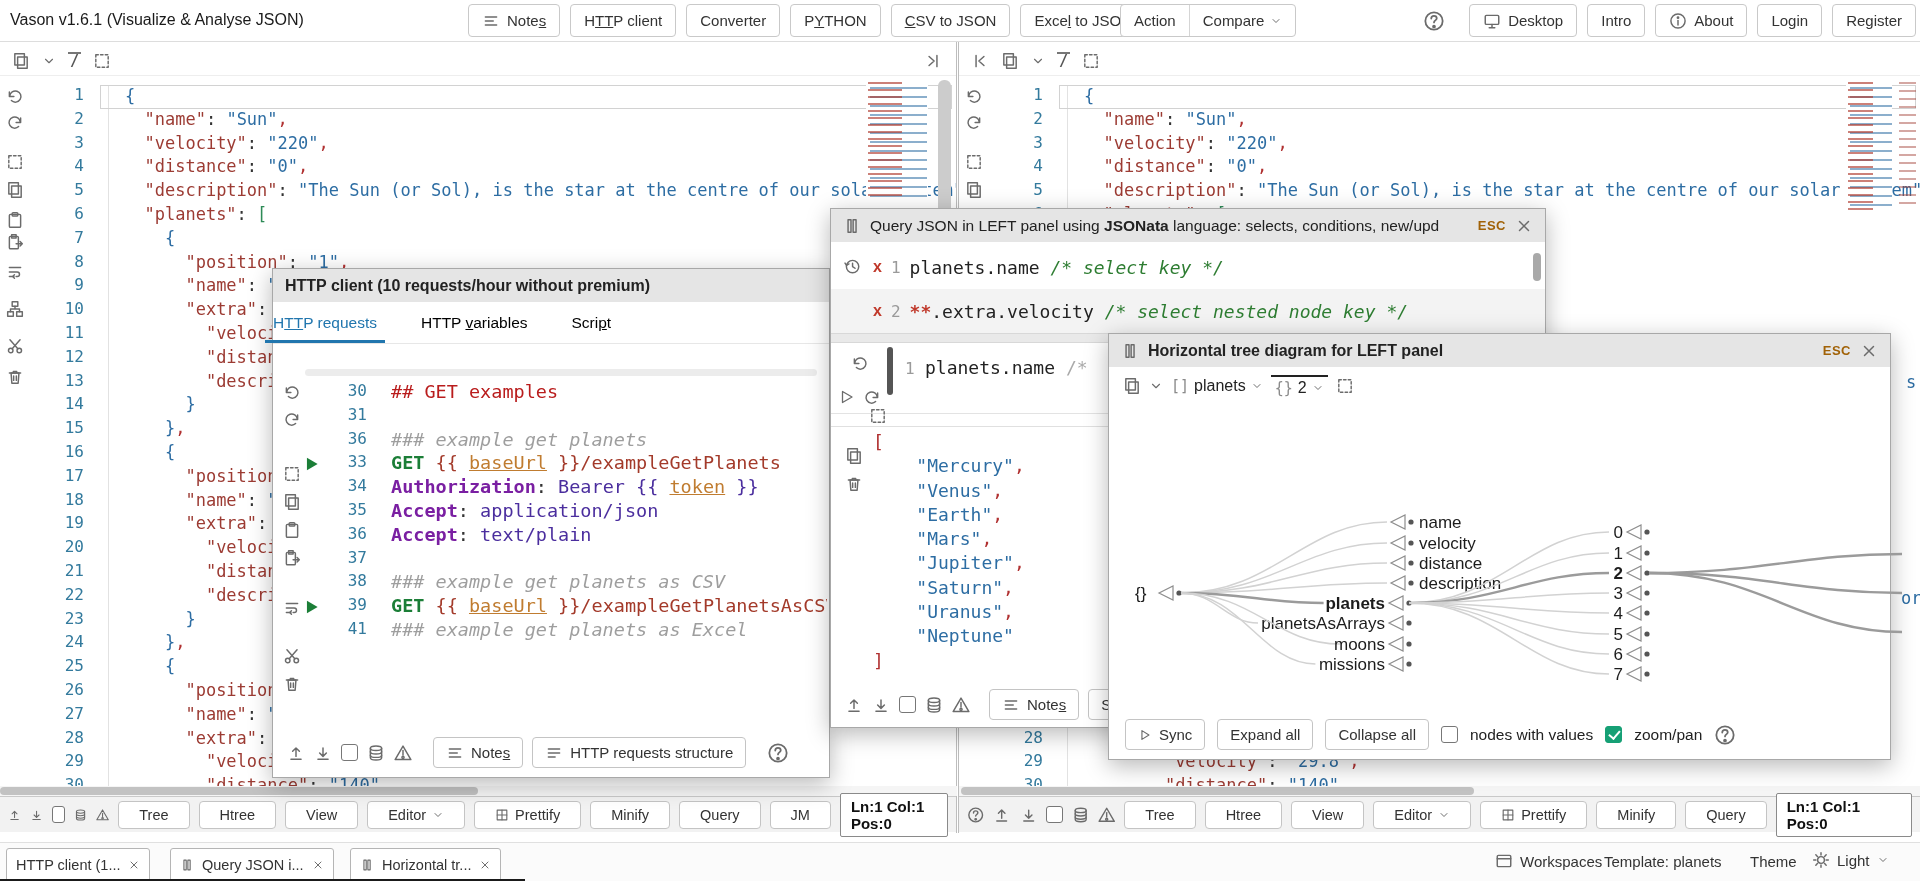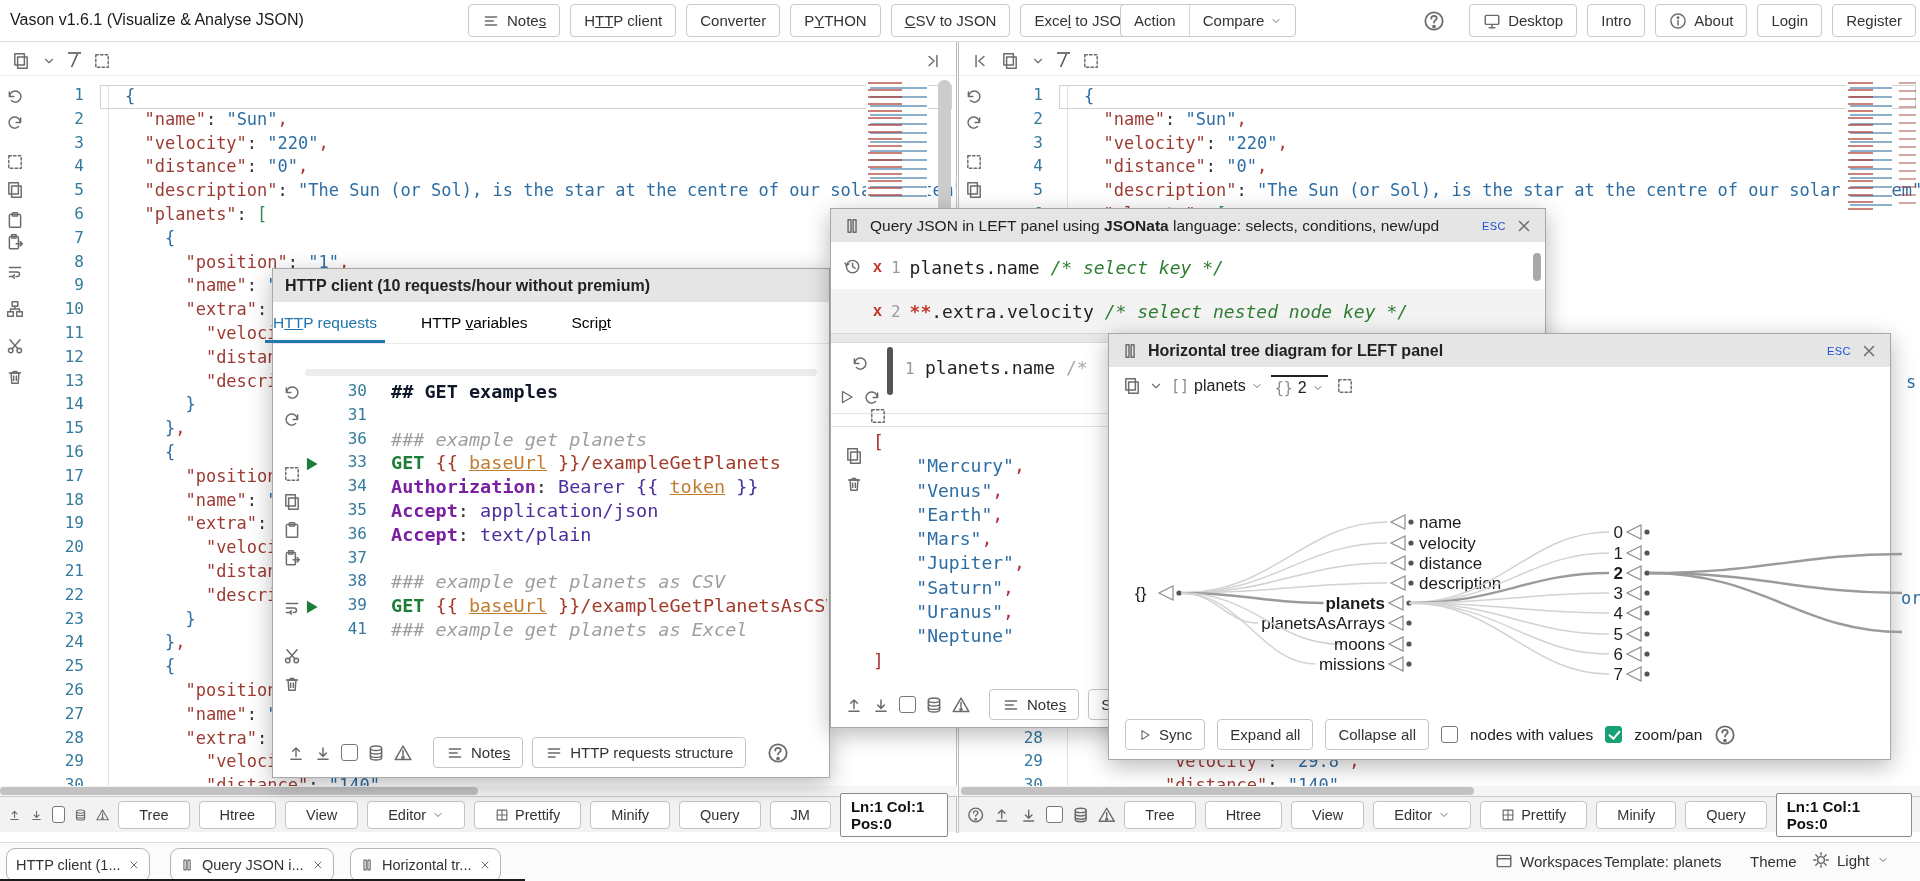--- a/index.html
+++ b/index.html
@@ -46,36 +46,36 @@
   .vthumb{background:#ccc;border-radius:6px}
   .hscroll{height:10px;background:#f5f5f5}
   .hthumb{height:8px;top:1px;background:#c2c2c2;border-radius:4px}
   .bbar{height:36px;background:#f2f2f2;border-top:1px solid #c9c9c9;display:flex;align-items:center;gap:9px;padding:0 8px;width:100%}
   .bbar .btn{height:28px;border:1px solid #c4c4c4;border-radius:4px;background:#fff;font-size:14.5px;color:#333;padding:0 20px;display:inline-flex;align-items:center;gap:6px;cursor:pointer;font-family:"Liberation Sans",sans-serif}
   .status{margin-left:auto;border:1px solid #8a8a8a;background:#fff;font:700 15px "Liberation Sans",sans-serif;color:#111;padding:4px 10px;border-radius:2px}
   .frag{font:17px "DejaVu Sans Mono",monospace;color:#2d6da3}
   
   .dialog{background:#fff;border:1px solid #a8a8a8;box-shadow:0 6px 22px rgba(0,0,0,.28)}
   .dtitle{height:33px;background:#e5e5e5;display:flex;align-items:center;padding:0 12px;gap:9px;font-size:16px;font-weight:600;color:#222}
-  .dtitle .esc{margin-left:auto;color:#1d4ed8;font-size:11px;font-weight:400;letter-spacing:.5px}
+  .dtitle .esc{margin-left:auto;color:#a16207;font-size:13px;font-weight:700;letter-spacing:.5px}
   .dbbar{display:flex;align-items:center;gap:9px;padding:0 14px}
   .dbtn{height:31px;border:1px solid #c4c4c4;border-radius:4px;background:#fff;font-size:15px;color:#333;padding:0 12px;display:inline-flex;align-items:center;gap:7px;cursor:pointer;font-family:"Liberation Sans",sans-serif}
   .cbx{width:17px;height:17px;border:1.6px solid #777;border-radius:3px;background:#fff;display:inline-block;position:relative}
   .cbx.on{background:#16a075;border-color:#16a075}
   .cbx.on::after{content:"";position:absolute;left:4.6px;top:.8px;width:4.6px;height:9px;border:solid #fff;border-width:0 2.2px 2.2px 0;transform:rotate(40deg)}
   
   #http-dialog{left:272px;top:268px;width:558px;height:510px;z-index:10}
   #http-dialog .tabs{height:42px;display:flex;align-items:center;gap:44px;border-bottom:1px solid #e7e7e7}
   #http-dialog .tab{font-size:15.5px;color:#000000;height:100%;display:flex;align-items:center;position:relative;cursor:pointer}
   #http-dialog .tab.on{color:#2176ae}
   #http-dialog .tab.on::after{content:"";position:absolute;left:-8px;right:-8px;bottom:0;height:3px;background:#2176ae}
   #http-dialog .crow .ln{flex:0 0 56px;padding-right:10px}
   #http-dialog .crow .code{font-size:18.5px;padding-left:14px}
   .runspot{flex:0 0 18px;display:flex;align-items:center;justify-content:center}
-  .hh{color:#0f172a;font-weight:700}.hc{color:#9e9e9e;font-style:italic}
+  .hh{color:#b91c1c;font-weight:400}.hc{color:#9e9e9e;font-style:italic}
   .hg{color:#1b7e37;font-weight:700}.hp{color:#a33a2a}
   .hn{color:#7a1fa2;font-weight:700}.hval{color:#4b2e9e}
   .hvar{color:#c07c30;text-decoration:underline}
   
   #query-dialog{left:830px;top:208px;width:716px;height:520px;z-index:20}
   .qrow{position:absolute;left:0;width:100%;height:44px;display:flex;align-items:center;gap:9px;padding-left:42px}
   .qx{color:#c0392b;font-weight:700;font-size:16px}
   .qnum{color:#9a9a9a;font:16px "DejaVu Sans Mono",monospace}
   .qcode,.qt{font:18px "DejaVu Sans Mono",monospace;color:#222;white-space:pre}
   .qc{color:#2e7d32;font-style:italic}.qs{color:#c0392b;font-weight:700}
@@ -83,21 +83,21 @@
   #q-results .crow{height:24.3px;line-height:24.3px}
   
   #htree-dialog{left:1108px;top:333px;width:783px;height:427px;z-index:30}
   #ht-toolbar{left:0;top:33px;height:37px;width:100%;display:flex;align-items:center;gap:8px;padding-left:14px;font-size:16px;color:#222}
   .typ{color:#8a8a8a;font:15px "DejaVu Sans Mono",monospace}
   .nodechip{display:flex;align-items:center;gap:5px;border-top:2px solid #222;padding:2px 4px 0}
   #ht-controls{left:0;top:385px;width:100%;display:flex;align-items:center;gap:12px;padding-left:16px;font-size:15.5px;color:#222}
   #tree-svg text{font-family:"Liberation Sans",sans-serif;font-size:17px;fill:#1c1c1c}
   
   #tabbar{left:0;top:842px;width:1920px;height:39px;background:#fbfbfb;border-top:1px solid #e0e0e0}
-  .tab-chip{top:5px;height:29px;border:1px solid #b5b5b5;border-radius:9px;background:#fff;display:flex;align-items:center;gap:8px;padding:16px 9px;font-size:14.5px;color:#333;cursor:pointer}
+  .tab-chip{top:5px;height:29px;border:1px solid #b5b5b5;border-radius:3px;background:#fff;display:flex;align-items:center;gap:8px;padding:16px 9px;font-size:14.5px;color:#333;cursor:pointer}
   #tab-strip-shadow{left:0;top:36px;width:525px;height:3px;background:#1a1a1a}
   .flat{display:inline-flex;align-items:center;gap:7px;font-size:15px;color:#333;cursor:pointer}
 </style>
 </head>
 <body>
 
 <div id="topbar" class="abs">
   <div class="abs title">Vason v1.6.1 (Visualize &amp; Analyse JSON)</div>
   <div id="topbar-left" class="abs">
     <button class="tb-btn">

